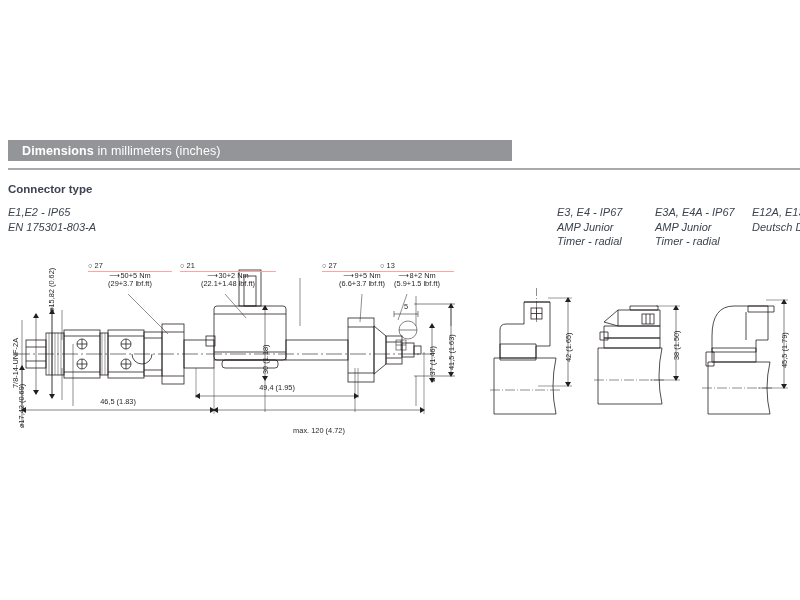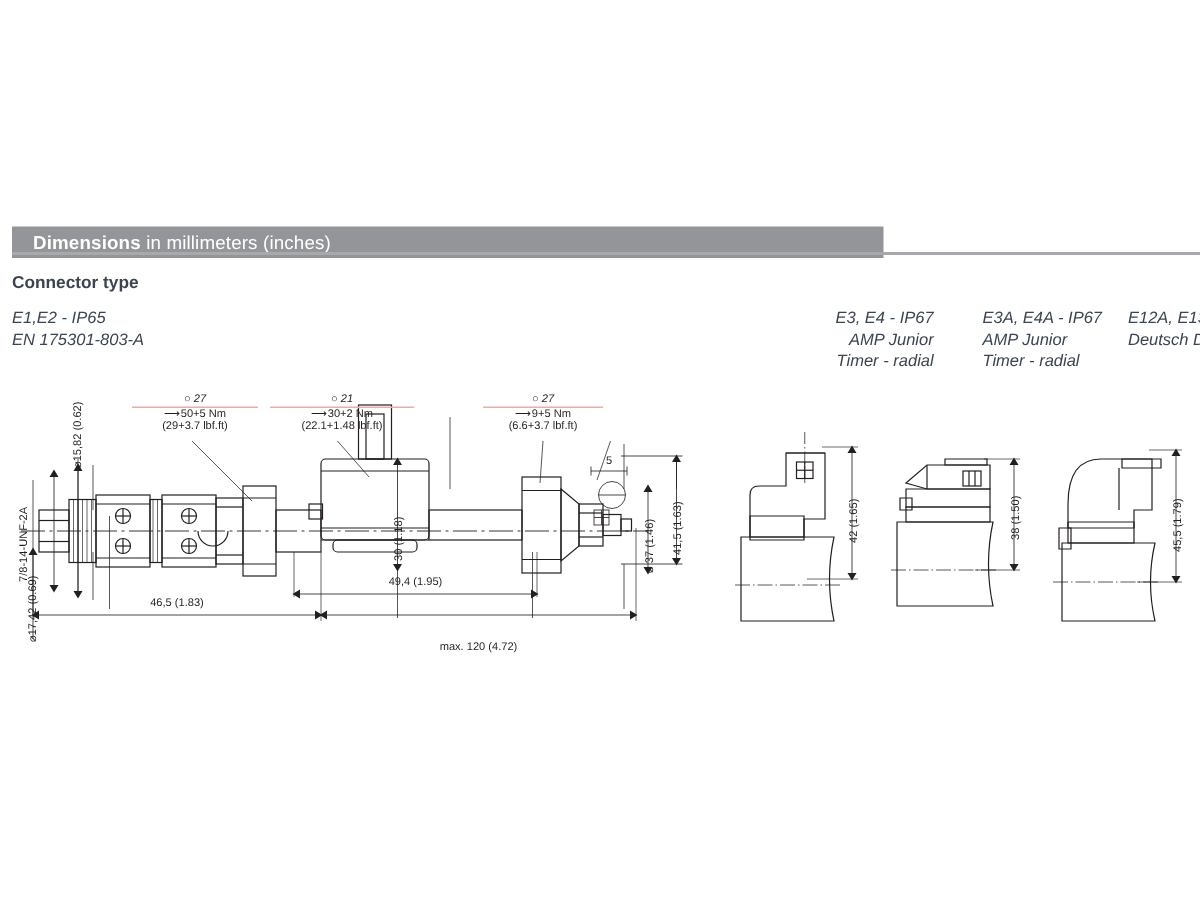--- a/index.html
+++ b/index.html
@@ -5,46 +5,46 @@
   html,body{margin:0;padding:0;}
   body{
     width:800px;height:600px;background:#ffffff;
     font-family:"Liberation Sans",sans-serif;
     color:#3b4450;overflow:hidden;position:relative;
   }
   .page{position:absolute;inset:0;}
 
   
   .band{
-    position:absolute;left:8px;top:151px;width:581px;height:21px;
+    position:absolute;left:8px;top:140px;width:504px;height:21px;
     background:#939598;display:flex;align-items:center;
   }
   .band-txt{padding-left:14px;font-size:12.5px;color:#ffffff;letter-spacing:.1px;white-space:nowrap;}
   .band-txt b{font-weight:bold;}
   .band-txt span{font-weight:normal;}
   .band-rule{position:absolute;left:8px;top:168px;width:792px;height:2px;background:#a7a9ac;}
 
   
   .h-sub{position:absolute;left:8px;top:183px;font-size:11.5px;font-weight:bold;color:#3b4450;}
   .col{position:absolute;font-size:11px;line-height:14.5px;color:#3b4450;white-space:nowrap;font-style:italic;}
   #col-a{left:8px;top:205px;}
-  #col-b{left:557px;top:205px;text-align:right;}
+  #col-b{left:557px;top:205px;}
   #col-c{left:655px;top:205px;}
   #col-d{left:752px;top:205px;}
 
   
   .draw{position:absolute;left:0;top:248px;width:800px;height:200px;}
   .draw svg{display:block;}
 
   
   .lbl{position:absolute;font-size:7.4px;line-height:8.6px;color:#231f20;white-space:nowrap;}
   .lbl.c{text-align:center;}
   .rot{transform-origin:0 0;transform:rotate(-90deg);}
   .tq{font-size:7.4px;}
-  .tq .ln1{text-align:center;font-style:italic;}
+  .tq .ln1{}
   .tq .ln2{text-align:center;}
   .tq .ln3{text-align:center;}
   .tbar{border-top:1px solid #fca5a5;}
 </style>
 </head>
 <body>
 
 <div class="page">
 
   <div class="band">
@@ -312,20 +312,25 @@
       <div class="ln2 tbar">⟶ <span>30+2 Nm</span></div>
       <div class="ln3">(22.1+1.48 lbf.ft)</div>
     </div>
 
     <div class="lbl tq" style="left:322px;top:14px;width:80px;">
       <div class="ln1">○ 27</div>
       <div class="ln2 tbar">⟶ <span>9+5 Nm</span></div>
       <div class="ln3">(6.6+3.7 lbf.ft)</div>
     </div>
 
+    <div class="lbl tq" style="left:380px;top:14px;width:74px;">
+      <div class="ln1">○ 13</div>
+      <div class="ln2 tbar">⟶ <span>8+2 Nm</span></div>
+      <div class="ln3">(5.9+1.5 lbf.ft)</div>
+    </div>
 
     <div class="lbl rot" style="left:12px;top:140px;">7/8-14-UNF-2A</div>
     <div class="lbl rot" style="left:48px;top:64px;">⌀15,82 (0.62)</div>
     <div class="lbl rot" style="left:18px;top:180px;">⌀17,42 (0.69)</div>
     <div class="lbl rot" style="left:262px;top:126px;">30 (1.18)</div>
     <div class="lbl rot" style="left:448px;top:122px;">41,5 (1.63)</div>
     <div class="lbl rot" style="left:429px;top:134px;">⌀ 37 (1.46)</div>
     <div class="lbl" style="left:404px;top:55px;">5</div>
 
     <div class="lbl c" style="left:76px;top:150px;width:84px;">46,5 (1.83)</div>

